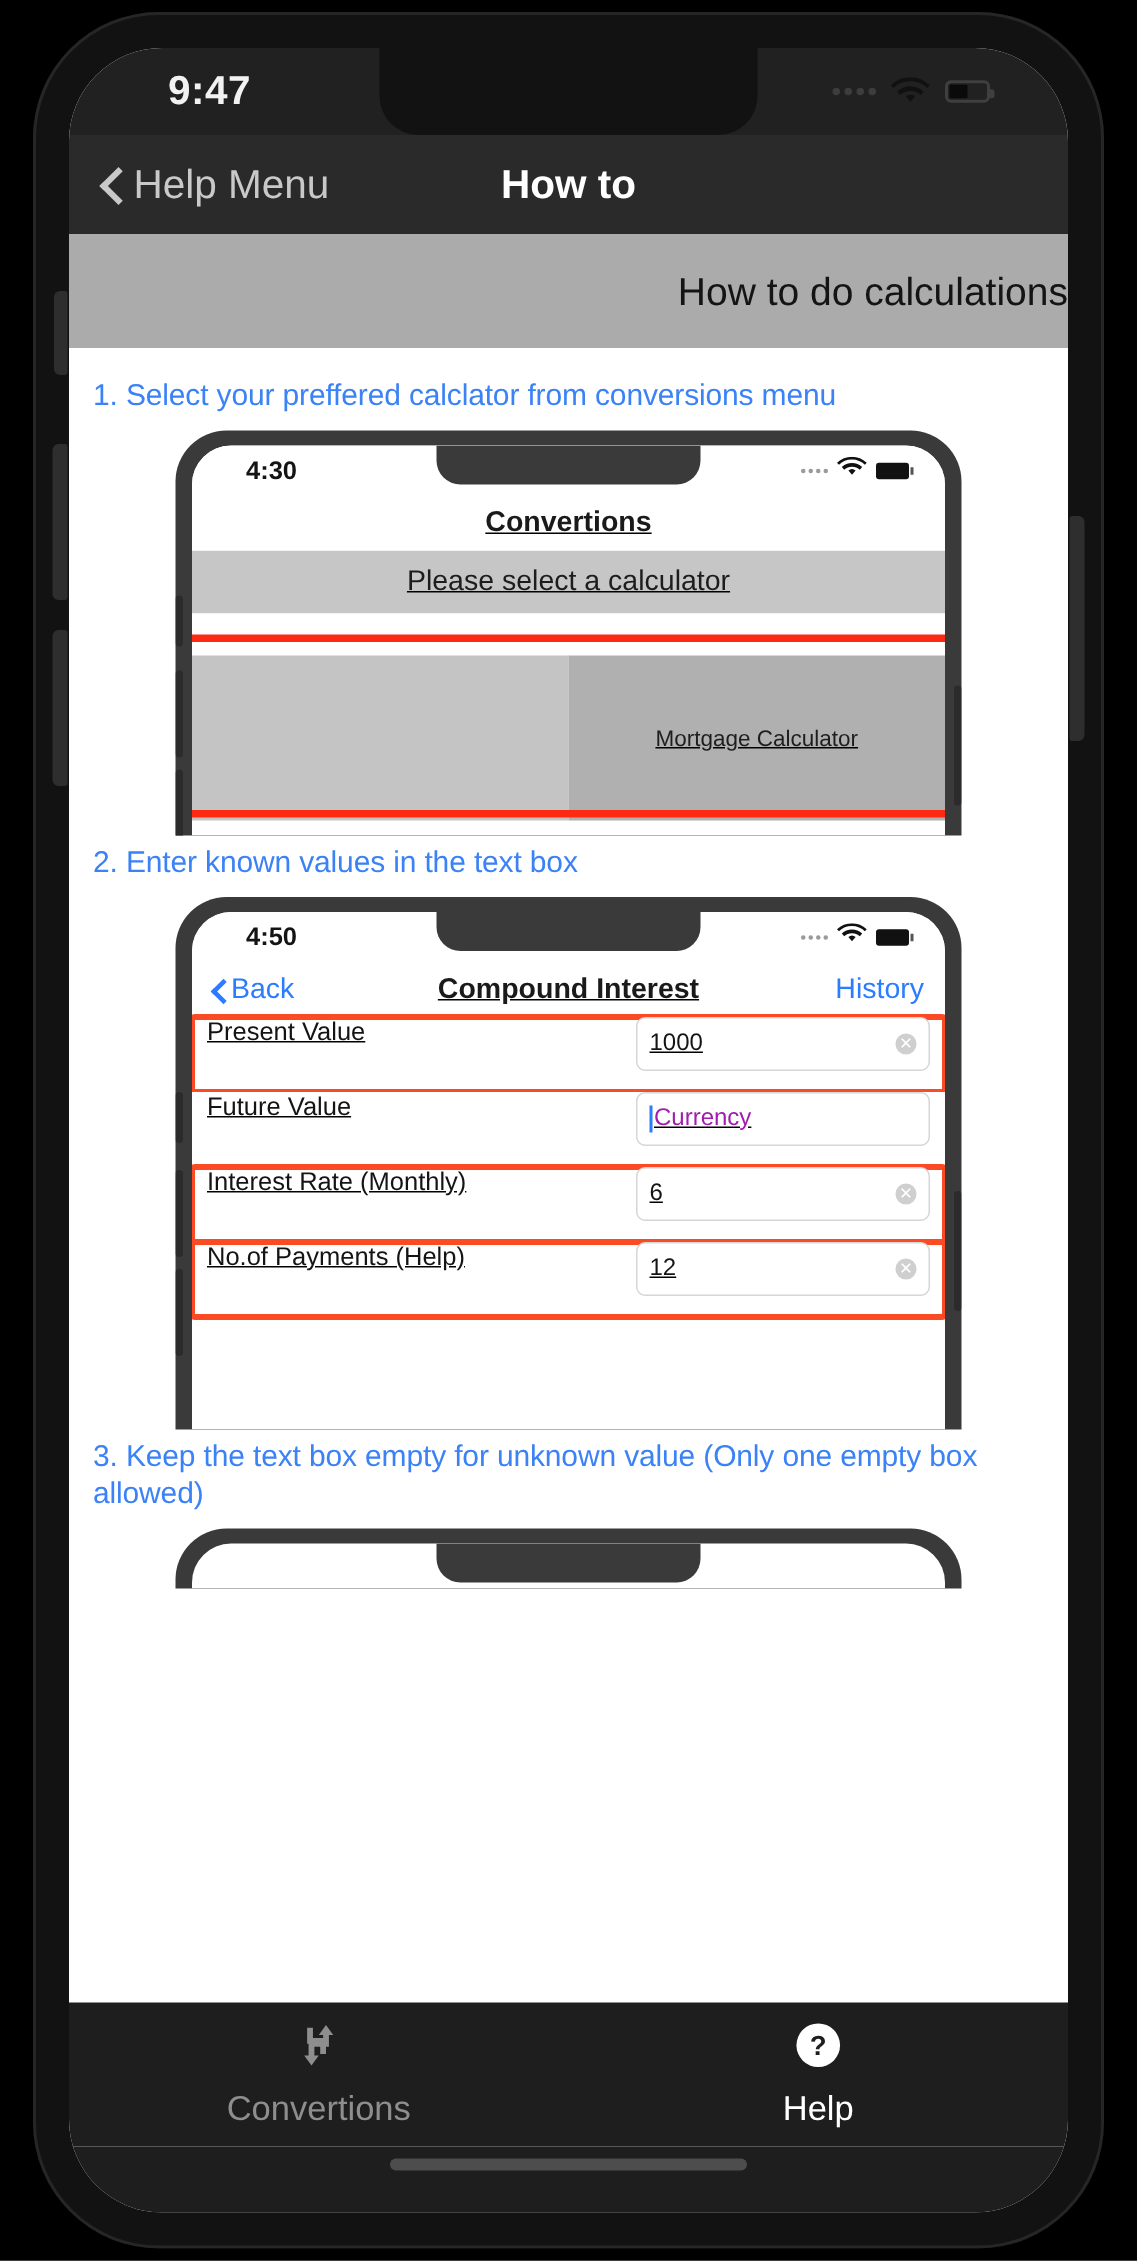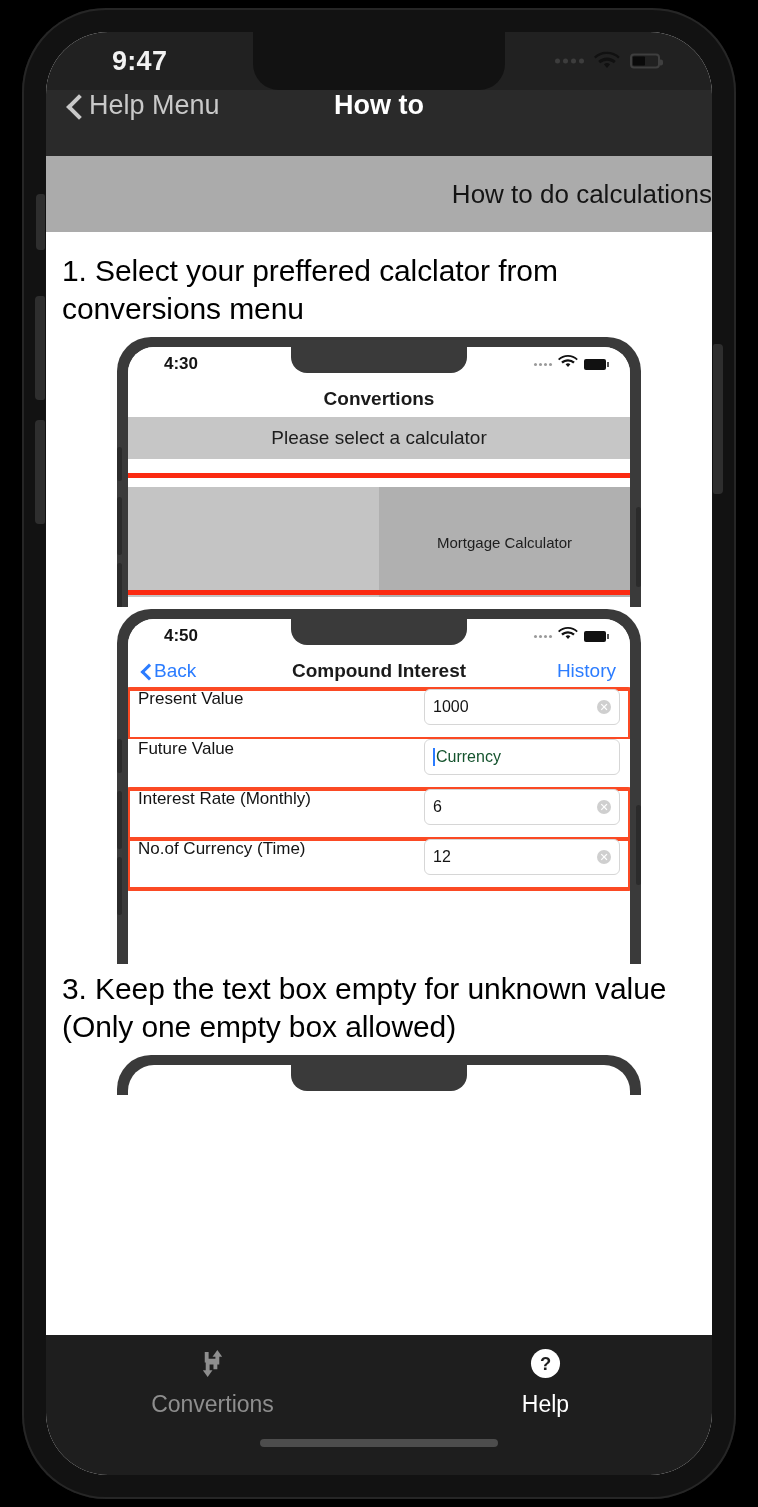--- a/index.html
+++ b/index.html
@@ -89,21 +89,21 @@
     width: 3px; height: 6px; background: #3f3f3f; border-radius: 0 2px 2px 0;
   }
   .batt i { display:block; height: 100%; width: 52%; background: #0a0a0a; border-radius: 1px; }
 
   
   .navbar {
     position: relative;
     height: 66px;
     background: #2a2a2a;
     flex: 0 0 auto;
-    display: flex; align-items: flex-start;
+    display: flex; align-items: center;
   }
   .nav-back {
     position: absolute; left: 22px;
     display: flex; align-items: center; gap: 8px;
     color: #c9c9c9; font-size: 27px;
   }
   .chev {
     width: 13px; height: 22px; position: relative; display: inline-block;
   }
   .chev::before {
@@ -127,35 +127,36 @@
   }
 
   
   .content {
     flex: 1 1 auto;
     background: #ffffff;
     padding: 14px 16px 0 16px;
     overflow: hidden;
   }
   .step-text {
-    font-size: 30px; line-height: 1.25;
-    color: #000000;
+    font-size: 20px; line-height: 1.25;
+    color: #3b82f6;
     margin: 6px 0 10px 0;
     letter-spacing: -0.1px;
   }
 
   
   .shot {
     margin: 2px auto;
     width: 524px;
     background: #3a3a3a;
     border-radius: 34px 34px 0 0;
     padding: 10px 11px 0 11px;
     position: relative;
     overflow: hidden;
+    text-decoration: underline;
   }
   .shot.shot1 { height: 270px; }
   .shot.shot2 { height: 355px; }
   .shot.shot3 { height: 40px; border-radius: 34px 34px 0 0; }
 
   .shot-screen {
     width: 100%; height: 100%;
     background: #fff;
     border-radius: 26px 26px 0 0;
     overflow: hidden;
@@ -236,21 +237,21 @@
     padding: 0 10px; background: #fff; position: relative;
   }
   .fr-label { flex: 1; font-size: 17px; color: #141414; }
   .fr-input {
     width: 196px; height: 36px;
     border: 1px solid #d6d6d6; border-radius: 6px;
     background: #fff; display:flex; align-items:center;
     padding: 0 8px; position: relative;
   }
   .fr-val { font-size: 16px; color: #141414; }
-  .fr-ph { font-size: 16px; color: #14532d; }
+  .fr-ph { font-size: 16px; color: #a21caf; }
   .caret { width:2px; height:18px; background:#2b7cff; margin-right:1px; }
   .clearx {
     position:absolute; right: 8px; width: 14px; height: 14px;
     border-radius: 50%; background: #cfcfcf;
     color: #fff; font-size: 11px; line-height: 14px; text-align:center;
   }
   .row-hl { outline: 4px solid #fb4a24; outline-offset: -2px; border-radius: 2px; }
 
   
   .tabbar {
@@ -367,20 +368,21 @@
               <div class="calc-row">
                 <div class="calc-icon">
                   
                 </div>
                 <div class="calc-label">Mortgage Calculator</div>
               </div>
             </div>
           </div>
         </div>
 
+        <div class="step-text">2. Enter known values in the text box</div>
 
         <div class="shot shot2">
           <div class="mini-btn" style="left:0;top:130px;width:5px;height:34px;"></div>
           <div class="mini-btn" style="left:0;top:182px;width:5px;height:58px;"></div>
           <div class="mini-btn" style="left:0;top:248px;width:5px;height:58px;"></div>
           <div class="mini-btn" style="right:0;top:196px;width:5px;height:80px;"></div>
           <div class="shot-screen">
             <div class="shot-notch"></div>
             <div class="shot-status">
               <span class="ss-time">4:50</span>
@@ -430,21 +432,21 @@
 
               <div class="form-row row-hl">
                 <span class="fr-label">Interest Rate (Monthly)</span>
                 <span class="fr-input">
                   <span class="fr-val">6</span>
                   <span class="clearx">✕</span>
                 </span>
               </div>
 
               <div class="form-row row-hl">
-                <span class="fr-label">No.of Currency (Time)</span>
+                <span class="fr-label">No.of Payments (Help)</span>
                 <span class="fr-input">
                   <span class="fr-val">12</span>
                   <span class="clearx">✕</span>
                 </span>
               </div>
             </div>
           </div>
         </div>
 
         <div class="step-text">3. Keep the text box empty for unknown value (Only one empty box allowed)</div>

